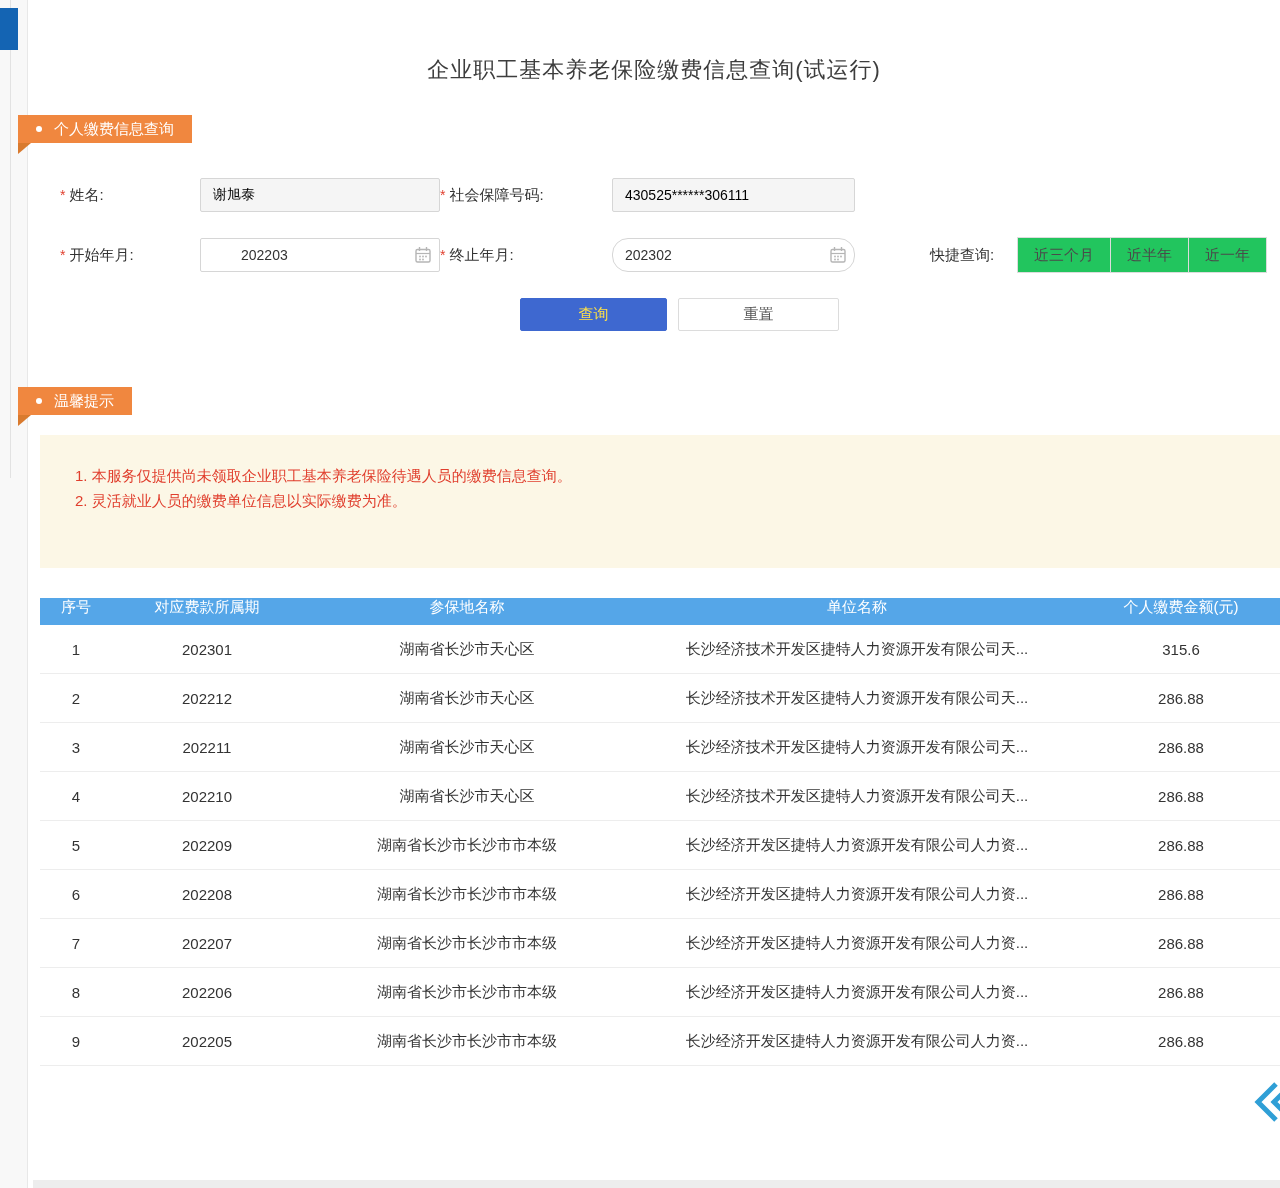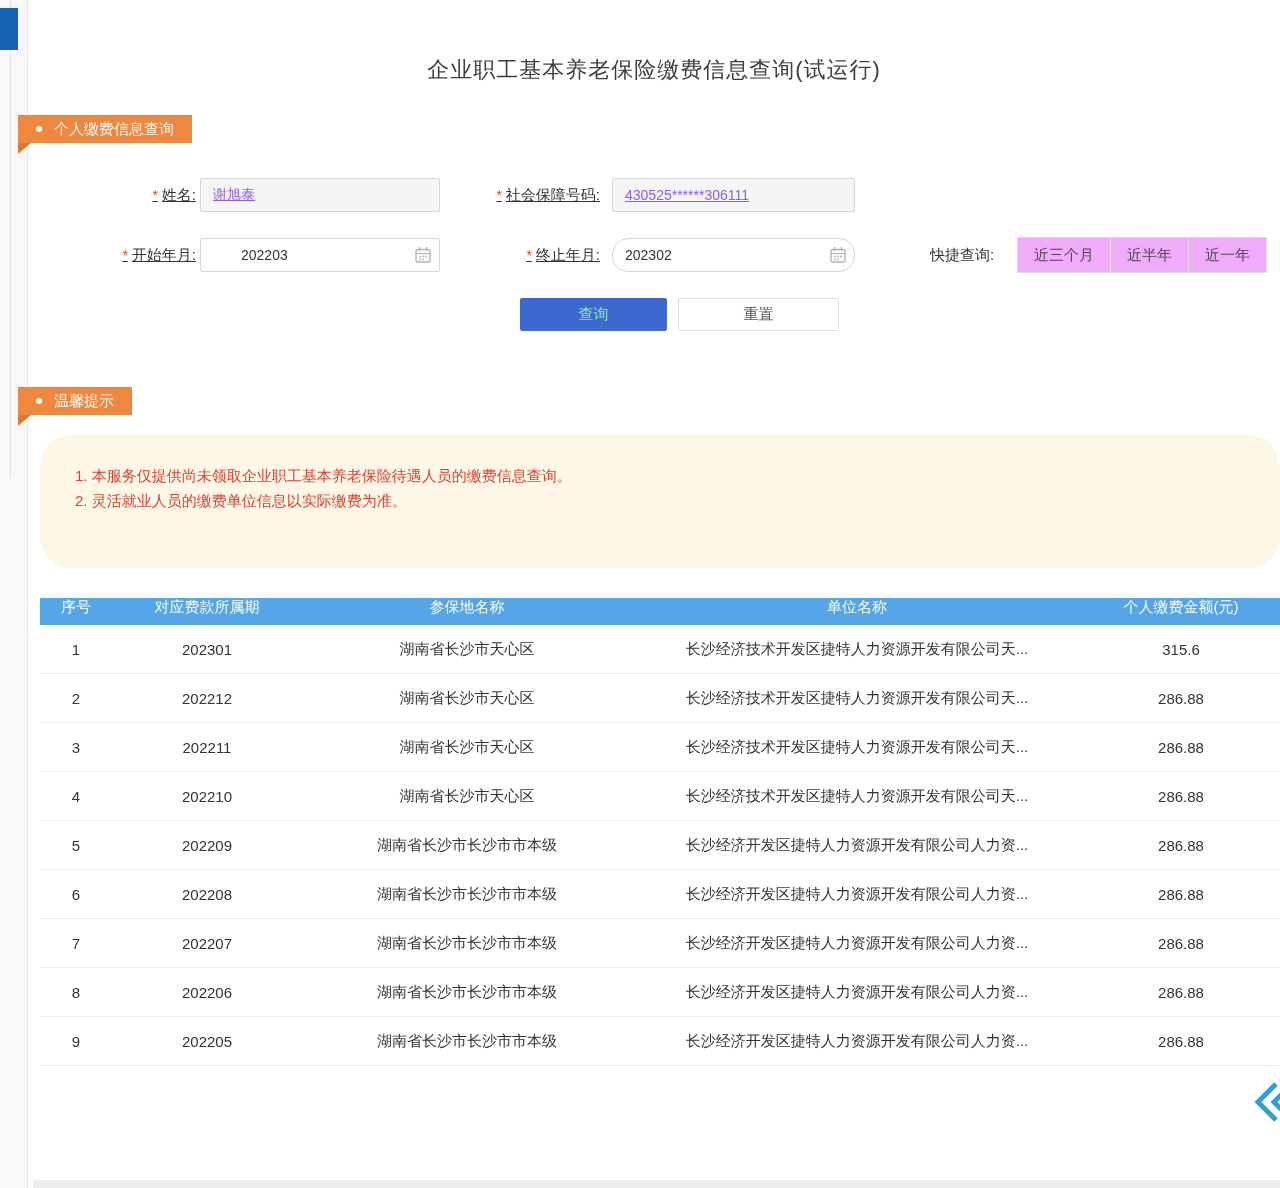--- a/index.html
+++ b/index.html
@@ -15,39 +15,39 @@
 
   .page-title{position:absolute;left:28px;right:0;top:55px;text-align:center;font-size:22px;color:#3d3d3d;letter-spacing:1px;}
 
   
   .badge{position:absolute;left:18px;height:28px;display:inline-flex;align-items:center;
     background:#f0873f;color:#fff;font-size:15px;padding:0 18px;white-space:nowrap;}
   .badge .dot{width:6px;height:6px;border-radius:50%;background:#fff;margin-right:12px;}
   .fold{position:absolute;left:18px;width:0;height:0;border-top:11px solid #d97a2e;border-right:13px solid transparent;}
 
   
-  .flabel{position:absolute;height:34px;line-height:34px;font-size:15px;color:#333;text-align:right;white-space:nowrap;text-decoration:underline;}
+  .flabel{position:absolute;height:34px;line-height:34px;font-size:15px;color:#333;white-space:nowrap;}
   .req{color:#e03e2d;margin-right:4px;font-size:14px;}
   .field{position:absolute;height:34px;box-sizing:border-box;border:1px solid #d6d6d6;border-radius:2px;
     font-size:14px;padding:0 30px 0 12px;font-family:inherit;outline:none;}
-  .field.disabled{background:#f5f5f5;color:#8b5cf6;text-decoration:underline;}
+  .field.disabled{background:#f5f5f5;color:#000000;}
   .field.date{background:#fff;color:#333;}
   .cal-icon{position:absolute;width:18px;height:18px;right:9px;top:8px;cursor:pointer;}
 
   .quick-label{position:absolute;height:34px;line-height:34px;font-size:15px;color:#333;}
   .quick-group{position:absolute;display:flex;}
-  .quick-btn{height:36px;line-height:34px;box-sizing:border-box;border:1px solid #dcdcdc;background:#f0abfc;
+  .quick-btn{height:36px;line-height:34px;box-sizing:border-box;border:1px solid #dcdcdc;background:#22c55e;
     color:#4a4a4a;font-size:15px;padding:0 16px;margin-left:-1px;cursor:pointer;font-family:inherit;white-space:nowrap;}
 
   .btn{position:absolute;height:33px;border-radius:2px;font-size:15px;cursor:pointer;font-family:inherit;box-sizing:border-box;}
-  .btn-primary{background:#3e68d0;border:1px solid #3e68d0;color:#86efac;}
+  .btn-primary{background:#3e68d0;border:1px solid #3e68d0;color:#fde047;}
   .btn-plain{background:#fff;border:1px solid #dcdcdc;color:#555;}
 
   
-  .tips-box{position:absolute;left:40px;top:435px;width:1240px;height:133px;background:#fcf7e6;box-sizing:border-box;border-radius:31px;}
+  .tips-box{position:absolute;left:40px;top:435px;width:1240px;height:133px;background:#fcf7e6;box-sizing:border-box;}
   .tips-line{position:absolute;left:35px;font-size:15px;color:#e03e2d;white-space:nowrap;}
 
   
   .table{position:absolute;left:40px;top:598px;width:1240px;}
   .thead{display:flex;background:#55a6e8;color:#fff;height:27px;align-items:flex-start;font-size:15px;}
   .trow{display:flex;height:48px;align-items:center;border-bottom:1px solid #ededed;background:#fff;font-size:15px;color:#333;}
   .tcell,.hcell{text-align:center;overflow:hidden;white-space:nowrap;}
   .c0{width:72px;}
   .c1{width:190px;}
   .c2{width:330px;}

